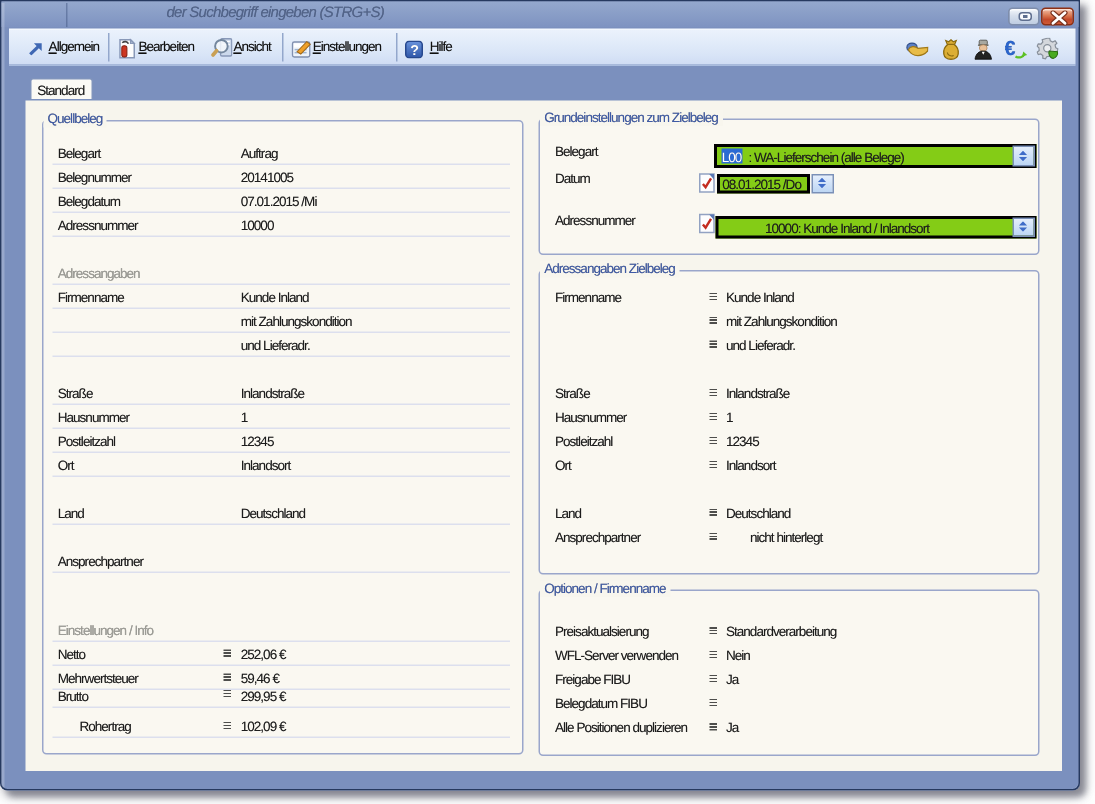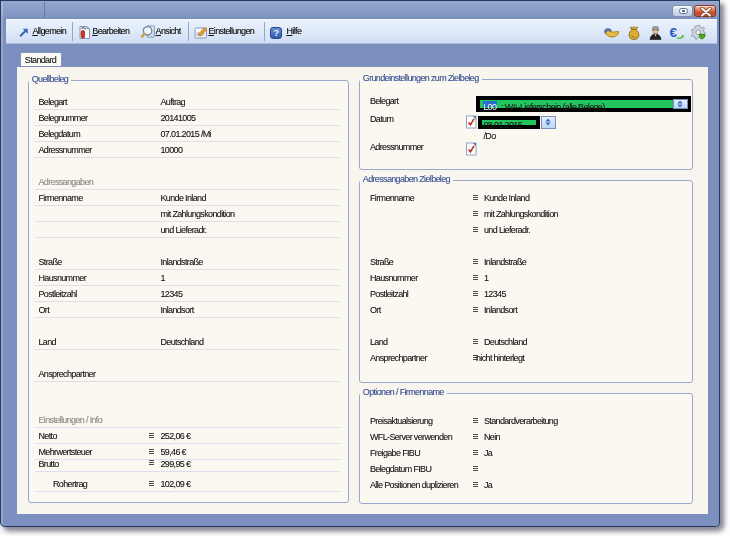--- a/index.html
+++ b/index.html
@@ -23,29 +23,30 @@
 .ticon{position:absolute;top:0;}
 .page{position:absolute;left:17px;top:66.5px;width:691px;height:447.5px;background:#f7f5ed;}
 #tab{position:absolute;left:19.5px;top:52.2px;width:42px;height:14.3px;background:#fbfaf5;border:1px solid #8094bc;border-bottom:none;border-radius:2px 2px 0 0;
   text-align:center;line-height:14px;font-size:9px;color:#1c1c1c;}
 .grp{position:absolute;border:1px solid #9aa6cb;border-radius:3px;background:#faf8f1;}
 .glabel{position:absolute;height:11px;line-height:11px;font-size:9px;color:#3e5aa6;background:#f8f6ee;padding:0 3px;z-index:3;}
 .row{position:absolute;height:15px;line-height:14px;white-space:nowrap;}
 .u{border-bottom:1px solid #dcdfee;}
 .gray{color:#9c9c96;}
 .eq{position:absolute;width:5px;height:5px;background:repeating-linear-gradient(180deg,#4e4e4c 0 1px,rgba(0,0,0,0) 1px 2px);}
-.field{position:absolute;background:#22c55e;border:4px solid #000000;}
+.field{position:absolute;background:#84cc16;border:2px solid #000000;}
 .spin{position:absolute;background:linear-gradient(#e4eefc,#bdd6f4);border:1px solid #7a90b8;}
 .spin svg{position:absolute;left:50%;top:50%;transform:translate(-50%,-50%);}
 .cbx{position:absolute;width:13px;height:14px;}
 </style></head>
 <body>
 <div id="win">
   <div id="titlegrad"></div>
   <div id="ghostline"></div>
+  <div id="ghost">der Suchbegriff eingeben (STRG+S)</div>
   <div id="btnmax" class="capbtn">
       <i></i>
     </div>
   <div id="btnclose" class="capbtn">
       <svg width="12" height="10" viewBox="0 0 12 10" style="position:absolute;left:5px;top:1px">
         <path d="M2 1.5 L10 8.5 M10 1.5 L2 8.5" stroke="#7c3420" stroke-width="3.4" stroke-linecap="round"></path>
         <path d="M2 1.5 L10 8.5 M10 1.5 L2 8.5" stroke="#fff" stroke-width="1.9" stroke-linecap="round"></path>
       </svg>
     </div>
   <div id="toolbar"></div>
@@ -249,21 +250,21 @@
         <span style="position:absolute;left:114px">Inlandsort</span>
       </div>
   <div class="row" style="left:370px;top:334.6px;width:310px">
         <span style="position:absolute;left:0">Land</span>
         <span class="eq" style="left:102.5px;top:4.5px"></span>
         <span style="position:absolute;left:114px">Deutschland</span>
       </div>
   <div class="row" style="left:370px;top:350.6px;width:310px">
         <span style="position:absolute;left:0">Ansprechpartner</span>
         <span class="eq" style="left:102.5px;top:4.5px"></span>
-        <span style="position:absolute;left:106px">nicht hinterlegt</span>
+        <span style="position:absolute;left:130px">nicht hinterlegt</span>
       </div>
   <div class="row" style="left:370px;top:413.7px;width:310px">
         <span style="position:absolute;left:0">Preisaktualsierung</span>
         <span class="eq" style="left:102.5px;top:4.5px"></span>
         <span style="position:absolute;left:114px">Standardverarbeitung</span>
       </div>
   <div class="row" style="left:370px;top:429.7px;width:310px">
         <span style="position:absolute;left:0">WFL-Server verwenden</span>
         <span class="eq" style="left:102.5px;top:4.5px"></span>
         <span style="position:absolute;left:114px">Nein</span>
@@ -305,13 +306,21 @@
   <div class="spin" style="left:540.5px;top:115.5px;width:15px;height:13.5px">
       <svg width="6" height="7" viewBox="0 0 6 7">
         <path d="M3 0 L5.7 2.9 L0.3 2.9 Z M3 7 L5.7 4.1 L0.3 4.1 Z" fill="#3f6cc8"></path>
       </svg>
     </div>
   <div class="cbx" style="left:464.5px;top:141.5px"><svg width="13" height="14" viewBox="0 0 13 14">
         <rect x="1.5" y="1" width="9.5" height="12" fill="#fdfdfe" stroke="#92a2c2" stroke-width="1"></rect>
         <path d="M7.8 1 L11 1 L11 4.6 Z" fill="#5a78b4"></path>
         <path d="M3.6 7.6 L5.4 9.8 L9 3.9" fill="none" stroke="#c42c20" stroke-width="1.6"></path>
       </svg></div>
+  <div class="field" style="left:477px;top:144px;width:213.5px;height:14.5px">
+    <span style="position:absolute;left:31px;top:1.2px;line-height:10px">10000: Kunde Inland / Inlandsort</span>
+    <span class="spin" style="right:-1px;top:-1px;bottom:-1px;width:15px">
+        <svg width="6" height="7" viewBox="0 0 6 7">
+          <path d="M3 0 L5.7 2.9 L0.3 2.9 Z M3 7 L5.7 4.1 L0.3 4.1 Z" fill="#3f6cc8"></path>
+        </svg>
+      </span>
+  </div>
 </div>
 
 </body></html>

